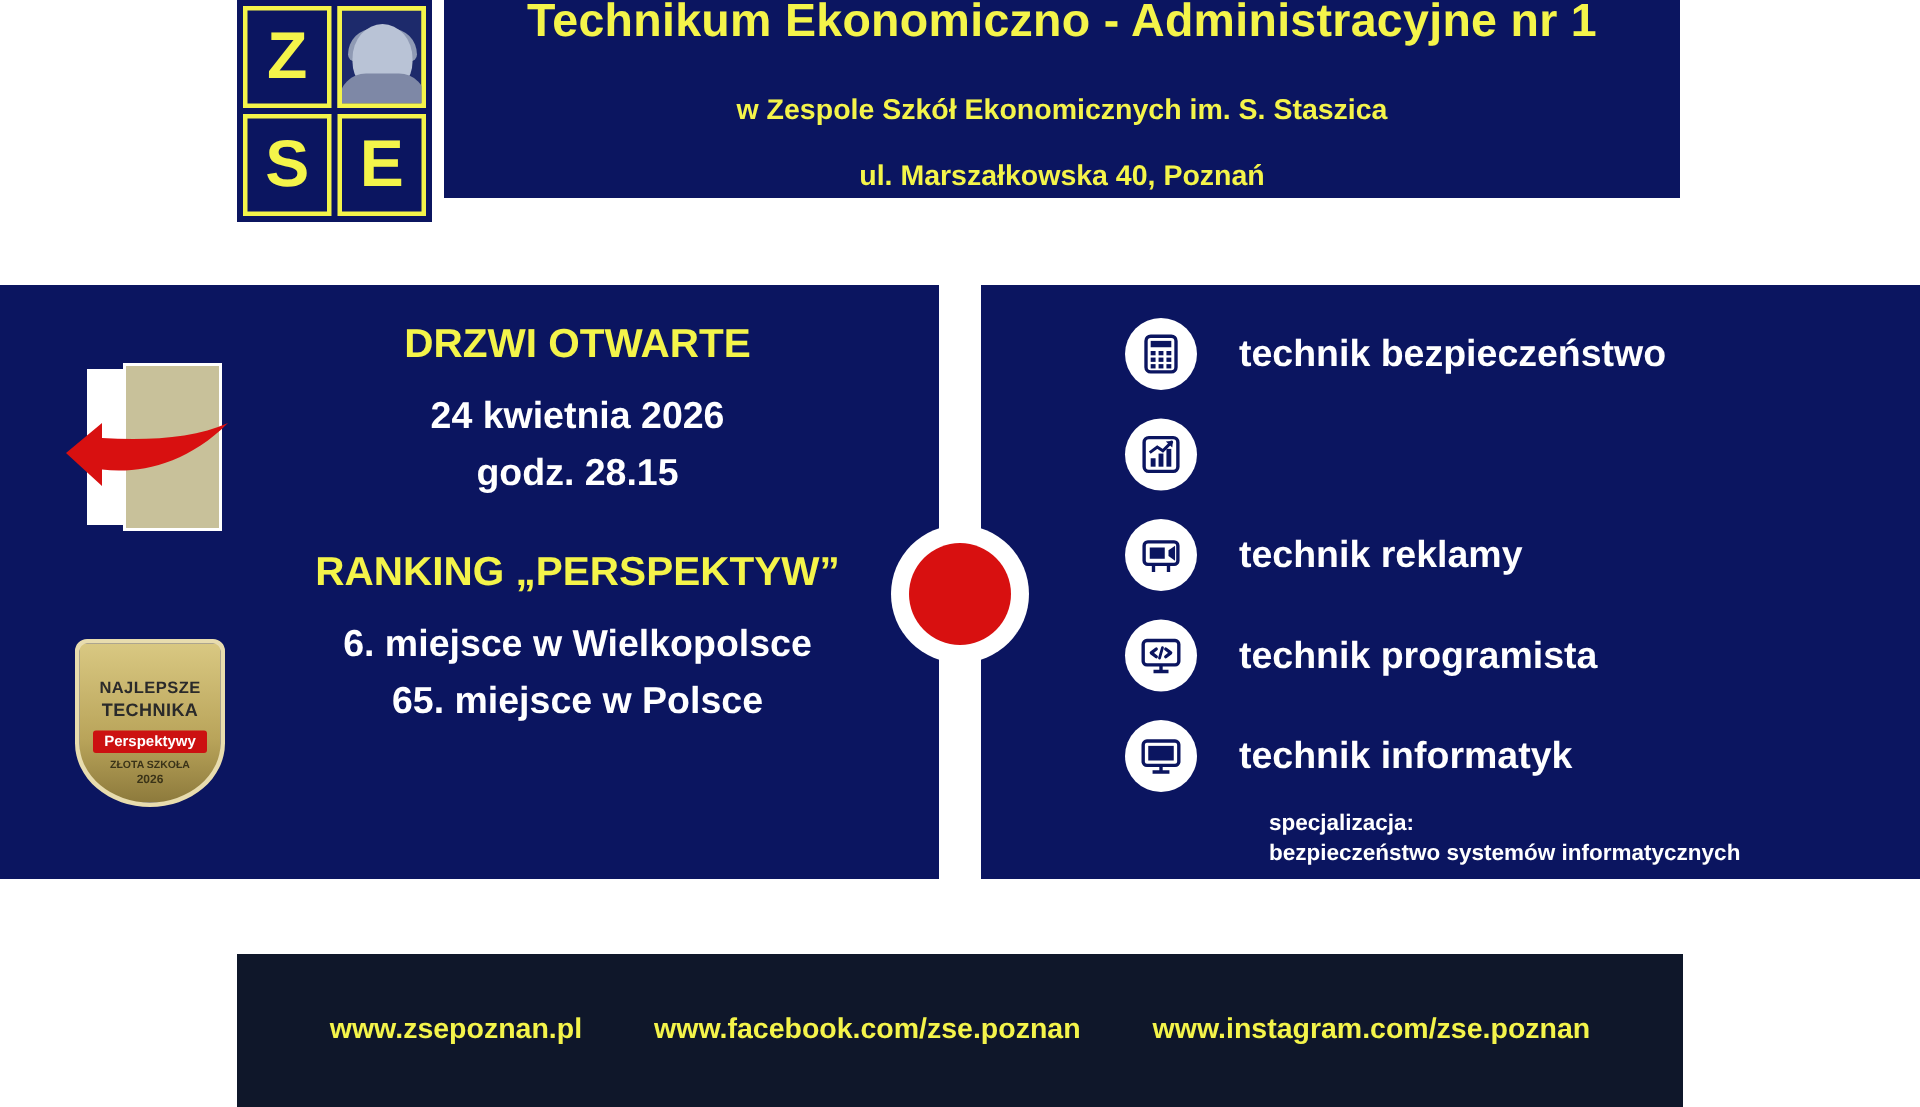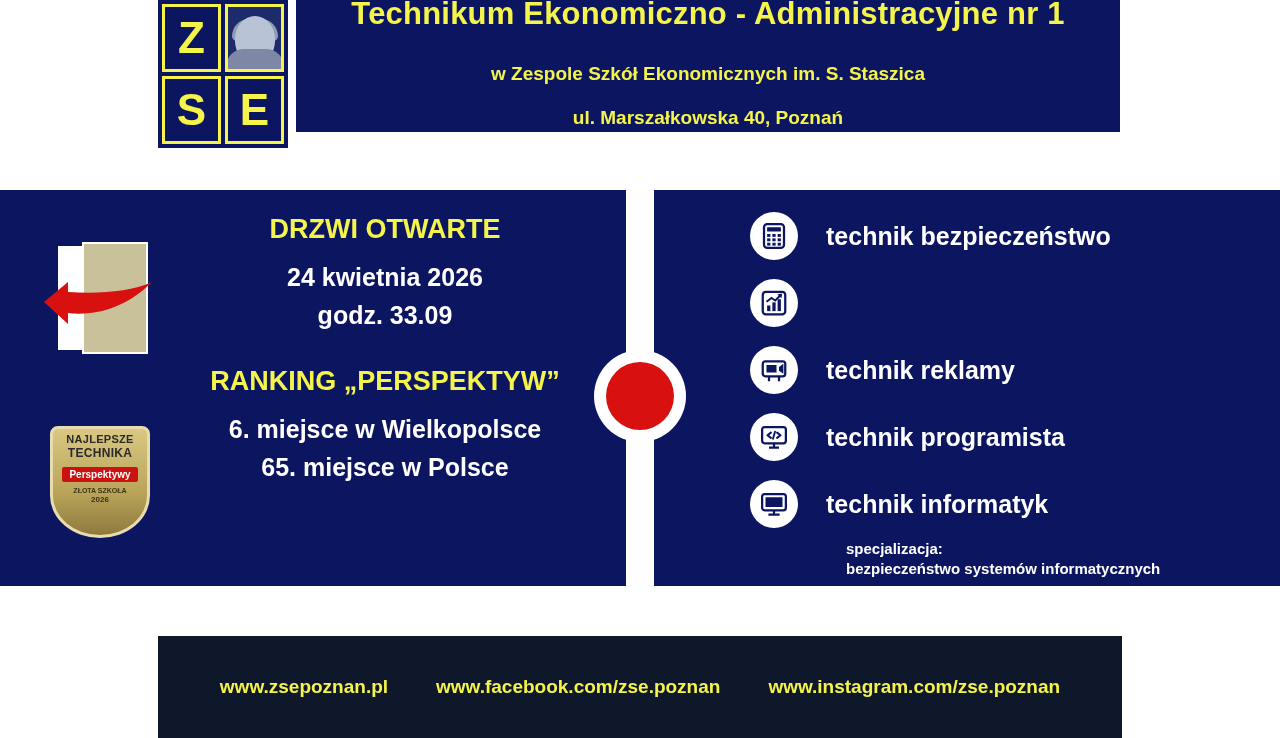--- a/index.html
+++ b/index.html
@@ -81,21 +81,21 @@
   .door .panel-front { position:absolute; left:14px; top:4px; width:26px; height:104px; background:#ffffff; }
   .door .arrow { position:absolute; left:0; top:38px; width:110px; height:44px; }
 
   
   .badge { position: absolute; left: 42px; top: 232px; width: 116px; height: 120px; }
   .badge .shield {
     position:absolute; left:8px; top:4px; width:100px; height:112px;
     background: linear-gradient(180deg,#d9c882 0%, #b9a45a 60%, #8d7a3c 100%);
     border-radius: 8px 8px 50% 50% / 8px 8px 38% 38%;
     border: 3px solid #e8dcae;
-    display:flex; flex-direction:column; align-items:center; padding-top:4px;
+    display:flex; flex-direction:column; align-items:center; padding-top:24px;
   }
   .badge .t1 { color:#2a2a2a; font-size:11px; font-weight:bold; letter-spacing:.3px; }
   .badge .t2 { color:#2a2a2a; font-size:12px; font-weight:bold; letter-spacing:.3px; margin-top:1px;}
   .badge .ribbon {
     margin-top:7px; background:#cc1111; color:#ffffff; font-size:10px; font-weight:bold;
     padding:2px 7px; border-radius:2px; white-space:nowrap;
   }
   .badge .t3 { color:#3a3318; font-size:7px; font-weight:bold; margin-top:5px; }
   .badge .t4 { color:#3a3318; font-size:8px; font-weight:bold; margin-top:1px; }
 
@@ -161,21 +161,21 @@
         <div class="t2">TECHNIKA</div>
         <div class="ribbon">Perspektywy</div>
         <div class="t3">ZŁOTA SZKOŁA</div>
         <div class="t4">2026</div>
       </div>
     </div>
 
     <div class="left-content">
       <div class="l-heading">DRZWI OTWARTE</div>
       <div class="l-line">24 kwietnia 2026</div>
-      <div class="l-line">godz. 33.09</div>
+      <div class="l-line">godz. 28.15</div>
 
       <div class="block-gap"></div>
 
       <div class="l-heading">RANKING „PERSPEKTYW”</div>
       <div class="l-line">6. miejsce w Wielkopolsce</div>
       <div class="l-line">65. miejsce w Polsce</div>
     </div>
   </div>
 
   <div class="center-dot">

